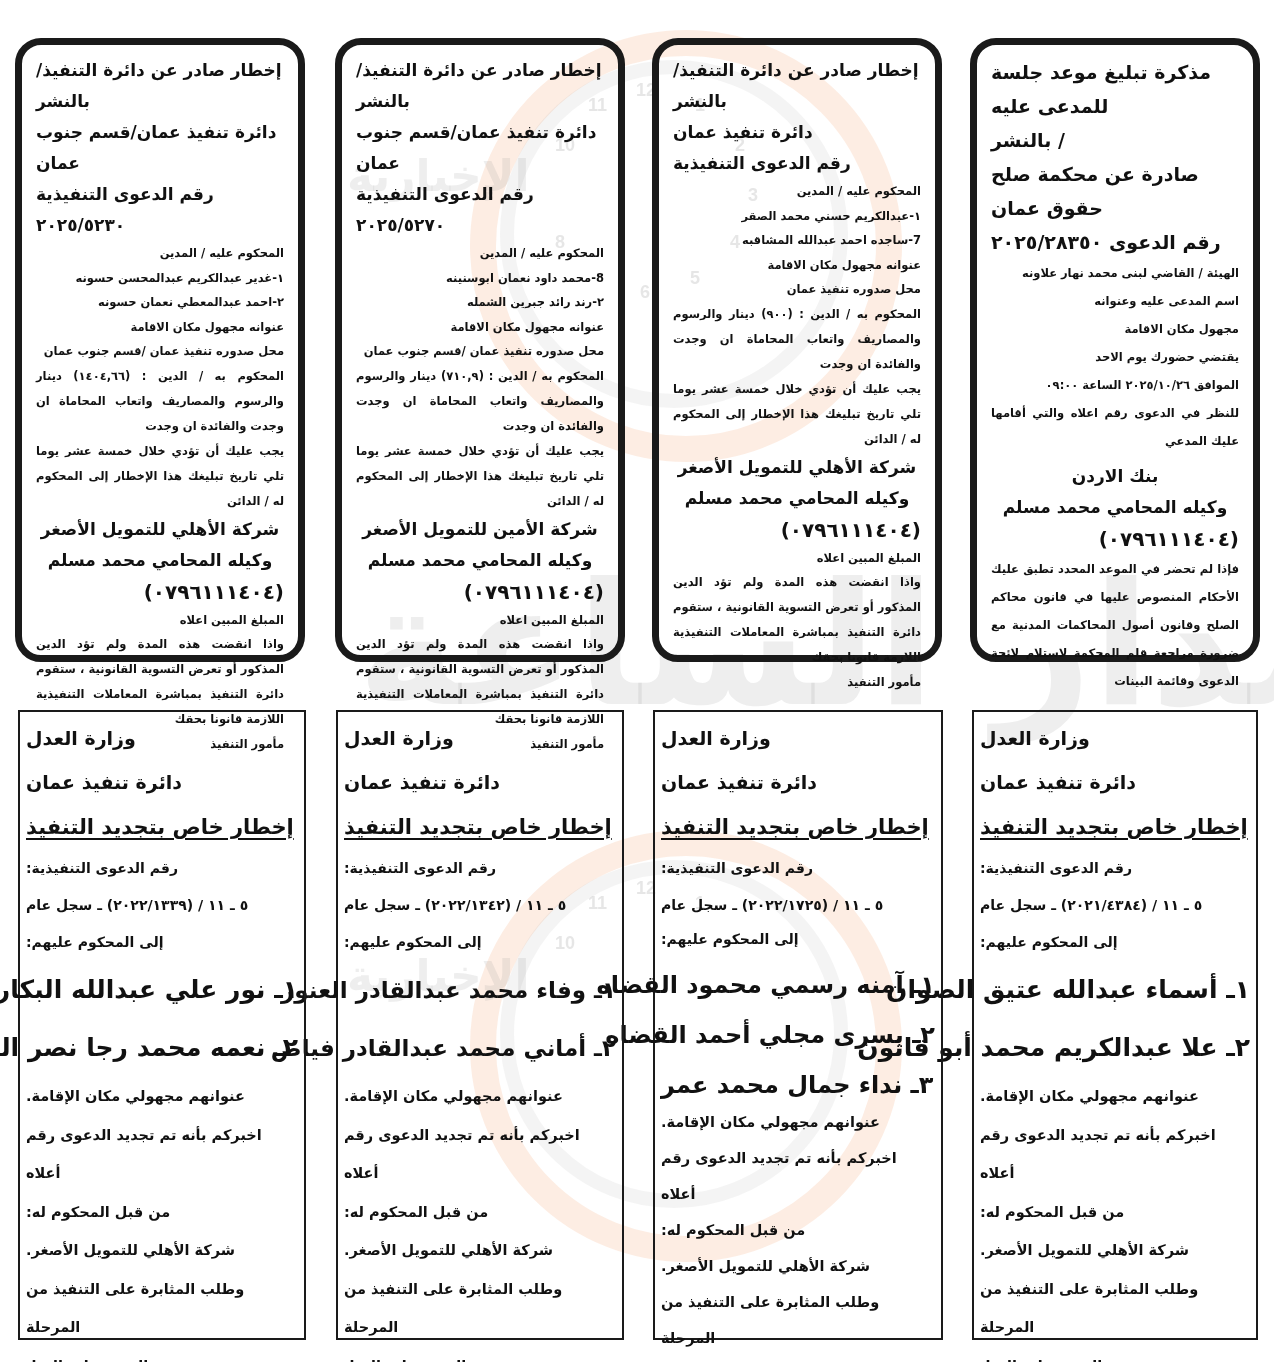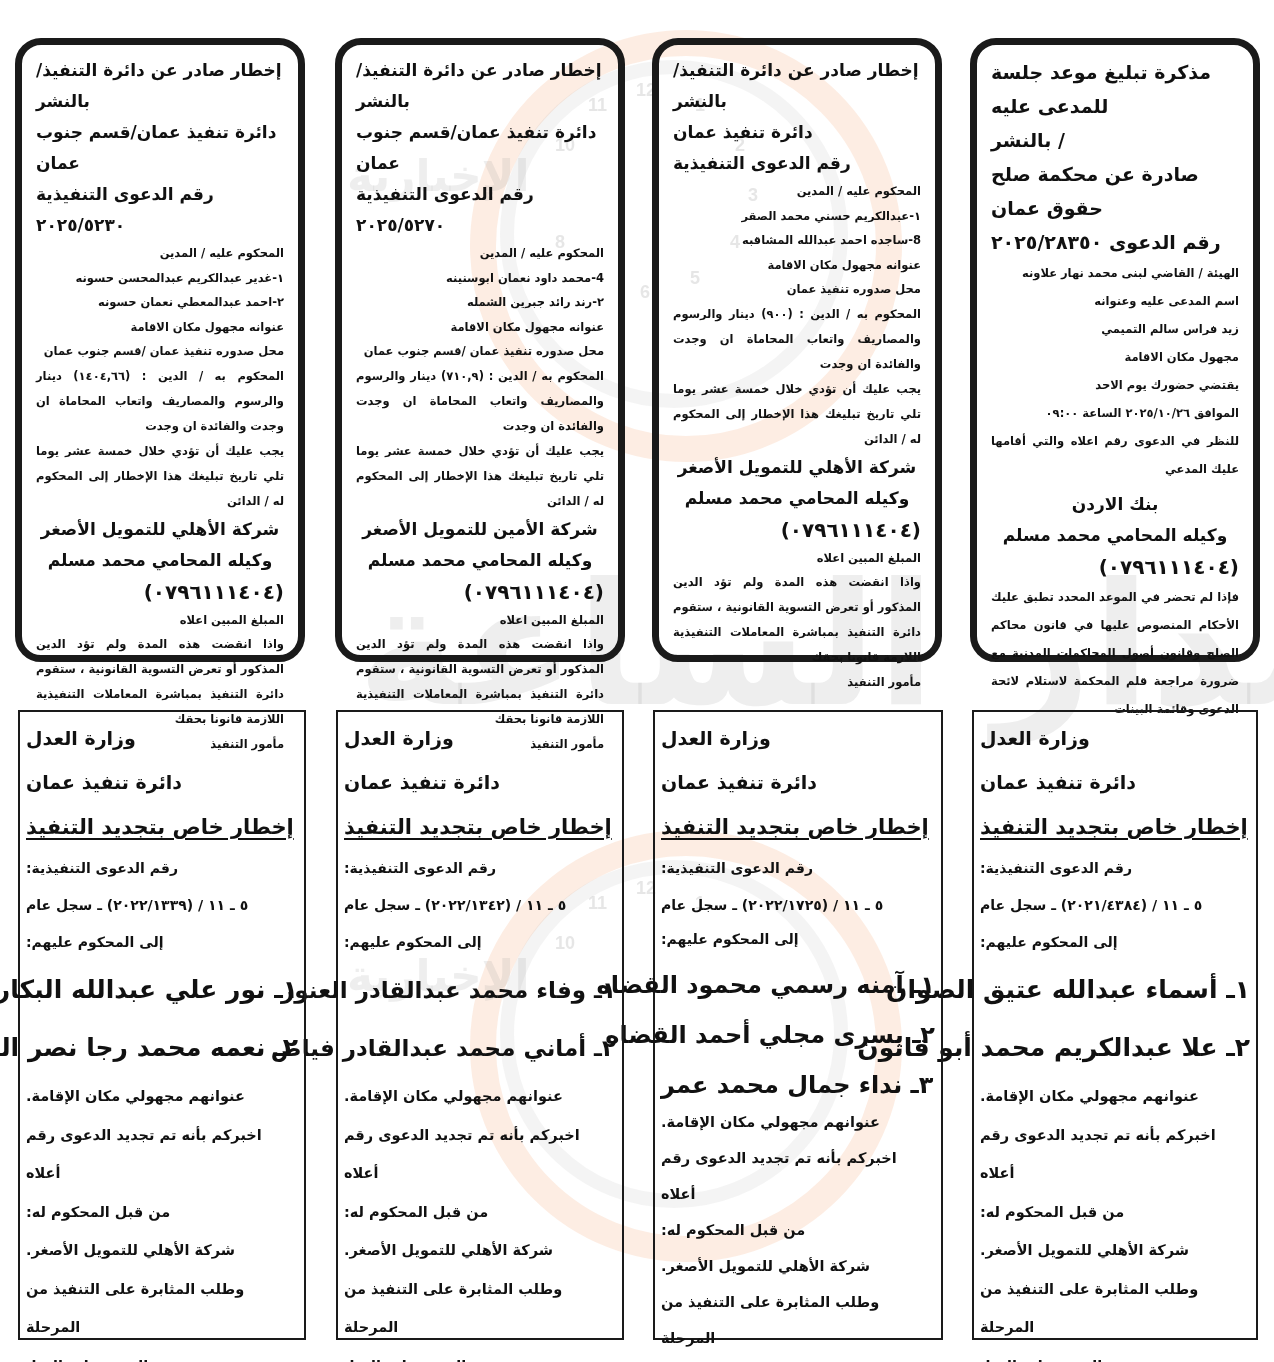--- a/index.html
+++ b/index.html
@@ -62,57 +62,56 @@
   <div class="wm-num" style="left:555px;top:933px;">10</div>
 </div>
 
 <div class="notice rounded" style="left:970px;top:38px;width:290px;height:624px;">
   <div class="n-title big">مذكرة تبليغ موعد جلسة للمدعى عليه</div>
   <div class="n-title big">/ بالنشر</div>
   <div class="n-title big">صادرة عن محكمة صلح حقوق عمان</div>
   <div class="n-title big">رقم الدعوى ٢٠٢٥/٢٨٣٥٠</div>
   <div class="n-line" style="line-height:28px">الهيئة / القاضي لبنى محمد نهار علاونه</div>
   <div class="n-line" style="line-height:28px">اسم المدعى عليه وعنوانه</div>
-  <div class="n-line" style="line-height:28px">زيد فراس سالم التميمي</div>
   <div class="n-line" style="line-height:28px">مجهول مكان الاقامة</div>
   <div class="n-line" style="line-height:28px">يقتضي حضورك يوم الاحد</div>
   <div class="n-line" style="line-height:28px">الموافق ٢٠٢٥/١٠/٢٦ الساعة ٠٩:٠٠</div>
   <div class="n-para" style="line-height:28px">للنظر في الدعوى رقم اعلاه والتي أقامها عليك المدعي</div>
   <div class="n-creditor" style="margin-top:6px">بنك الاردن</div>
   <div class="n-creditor">وكيله المحامي محمد مسلم</div>
   <div class="n-phone">(٠٧٩٦١١١٤٠٤)</div>
   <div class="n-para" style="line-height:28px">فإذا لم تحضر في الموعد المحدد تطبق عليك الأحكام المنصوص عليها في قانون محاكم الصلح وقانون أصول المحاكمات المدنية مع ضرورة مراجعة قلم المحكمة لاستلام لائحة الدعوى وقائمة البينات</div>
 </div>
 
 <div class="notice rounded" style="left:652px;top:38px;width:290px;height:624px;">
   <div class="n-title">إخطار صادر عن دائرة التنفيذ/ بالنشر</div>
   <div class="n-title">دائرة تنفيذ عمان</div>
   <div class="n-title">رقم الدعوى التنفيذية</div>
   <div class="n-line">المحكوم عليه / المدين</div>
   <div class="n-line">١-عبدالكريم حسني محمد الصقر</div>
-  <div class="n-line">8-ساجده احمد عبدالله المشاقبه</div>
+  <div class="n-line">7-ساجده احمد عبدالله المشاقبه</div>
   <div class="n-line">عنوانه مجهول مكان الاقامة</div>
   <div class="n-line">محل صدوره تنفيذ عمان</div>
   <div class="n-para">المحكوم به / الدين : (٩٠٠) دينار والرسوم والمصاريف واتعاب المحاماة ان وجدت والفائدة ان وجدت</div>
   <div class="n-para">يجب عليك أن تؤدي خلال خمسة عشر يوما تلي تاريخ تبليغك هذا الإخطار إلى المحكوم له / الدائن</div>
   <div class="n-creditor">شركة الأهلي للتمويل الأصغر</div>
   <div class="n-creditor">وكيله المحامي محمد مسلم</div>
   <div class="n-phone">(٠٧٩٦١١١٤٠٤)</div>
   <div class="n-line">المبلغ المبين اعلاه</div>
   <div class="n-para">واذا انقضت هذه المدة ولم تؤد الدين المذكور أو تعرض التسوية القانونية ، ستقوم دائرة التنفيذ بمباشرة المعاملات التنفيذية اللازمة قانونا بحقك</div>
   <div class="n-line">مأمور التنفيذ</div>
 </div>
 
 <div class="notice rounded" style="left:335px;top:38px;width:290px;height:624px;">
   <div class="n-title">إخطار صادر عن دائرة التنفيذ/ بالنشر</div>
   <div class="n-title">دائرة تنفيذ عمان/قسم جنوب عمان</div>
   <div class="n-title">رقم الدعوى التنفيذية</div>
   <div class="n-title">٢٠٢٥/٥٢٧٠</div>
   <div class="n-line">المحكوم عليه / المدين</div>
-  <div class="n-line">4-محمد داود نعمان ابوسنينه</div>
+  <div class="n-line">8-محمد داود نعمان ابوسنينه</div>
   <div class="n-line">٢-رند رائد جبرين الشمله</div>
   <div class="n-line">عنوانه مجهول مكان الاقامة</div>
   <div class="n-line">محل صدوره تنفيذ عمان /قسم جنوب عمان</div>
   <div class="n-para">المحكوم به / الدين : (٧١٠,٩) دينار والرسوم والمصاريف واتعاب المحاماة ان وجدت والفائدة ان وجدت</div>
   <div class="n-para">يجب عليك أن تؤدي خلال خمسة عشر يوما تلي تاريخ تبليغك هذا الإخطار إلى المحكوم له / الدائن</div>
   <div class="n-creditor">شركة الأمين للتمويل الأصغر</div>
   <div class="n-creditor">وكيله المحامي محمد مسلم</div>
   <div class="n-phone">(٠٧٩٦١١١٤٠٤)</div>
   <div class="n-line">المبلغ المبين اعلاه</div>
   <div class="n-para">واذا انقضت هذه المدة ولم تؤد الدين المذكور أو تعرض التسوية القانونية ، ستقوم دائرة التنفيذ بمباشرة المعاملات التنفيذية اللازمة قانونا بحقك</div>

